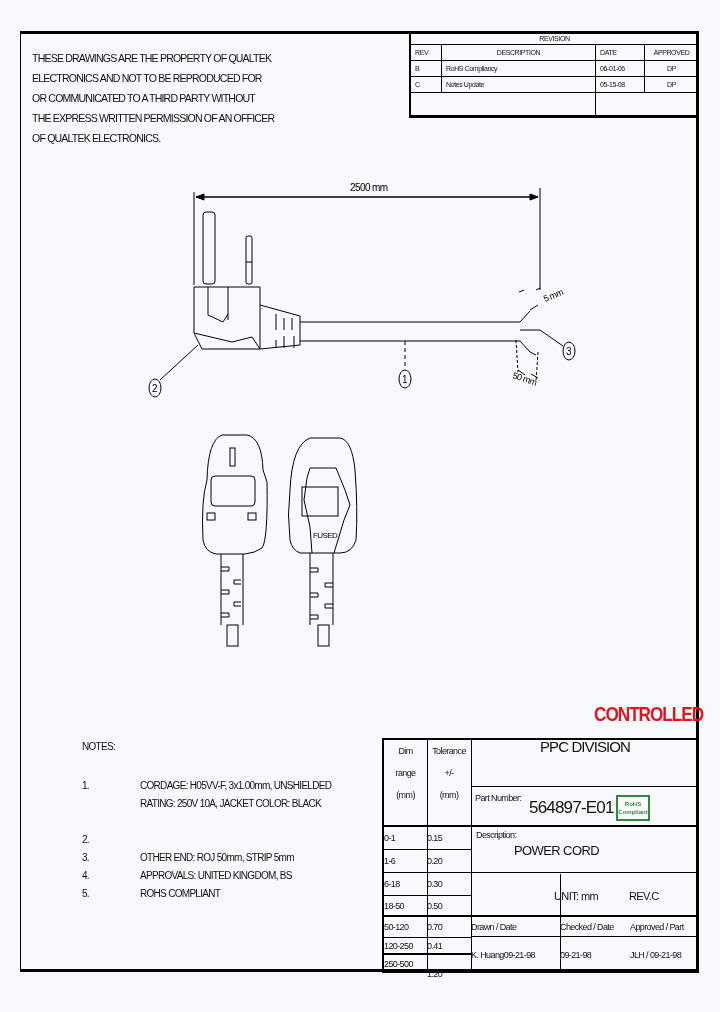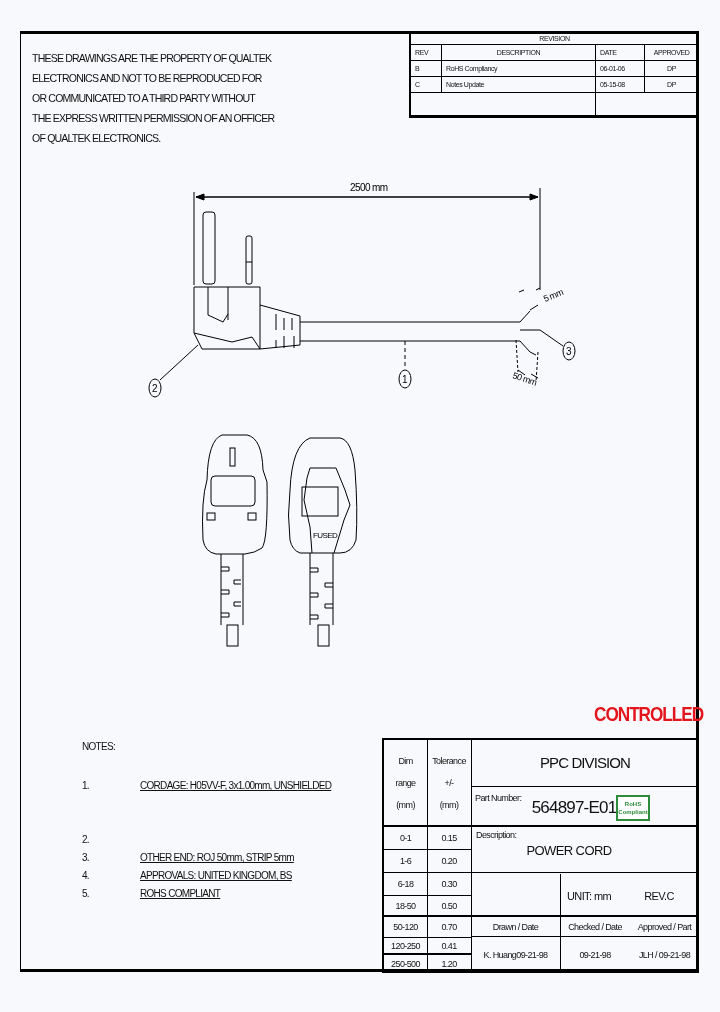--- a/index.html
+++ b/index.html
@@ -17,26 +17,26 @@
   .rev td { border:1px solid #000; height:15px; padding:0 4px; white-space:nowrap; }
   .rev .title td { text-align:center; height:12px; }
   .rev { border-bottom:3px solid #000; border-left:2px solid #000; }
   
   .drawing { left:0; top:0; width:720px; height:1012px; }
   
   .notes { left:82px; top:741px; font-size:10px; letter-spacing:-0.7px; }
   .notes .hdr { margin-bottom:25px; }
   .note-row { display:flex; height:18px; line-height:18px; }
   .note-num { width:58px; }
-  .note-text div { white-space:nowrap;text-decoration:underline; }
+  .note-text div { white-space:nowrap; }
   
   .controlled { left:594px; top:703px; font-size:20px; font-weight:bold; color:#e3141b; letter-spacing:-1.2px; transform:scaleX(0.86); transform-origin:left top; }
   
   .tb { left:382px; top:738px; width:317px; height:235px; border:2px solid #000; border-right:3px solid #000; border-bottom:3px solid #000; box-sizing:border-box; }
-  .cell { position:absolute; box-sizing:border-box; display:flex; align-items:center; justify-content:center; text-align:center; font-size:9px; letter-spacing:-0.6px; }
+  .cell { position:absolute; box-sizing:border-box; display:flex; align-items:center; text-align:center; font-size:9px; letter-spacing:-0.6px; }
   .ln { position:absolute; background:#000; }
   .company { font-size:21px; letter-spacing:-1.4px; line-height:20px; }
   .division { font-size:15px; letter-spacing:-0.9px; line-height:14px; }
   .partnum { font-size:17px; letter-spacing:-0.8px; }
   .rohs { position:absolute; left:232px; top:55px; width:34px; height:26px; border:2px solid #2e8b3a; box-sizing:border-box; font-size:6px; color:#2e8b3a; font-weight:bold; display:flex; flex-direction:column; justify-content:center; align-items:center; line-height:8px; background:#fff; }
 </style>
 </head>
 <body>
 
 <div class="frame"></div>
@@ -142,20 +142,21 @@
   </g>
   <text x="313" y="538" font-size="8" fill="#000" stroke="none" font-family="Liberation Sans, sans-serif" letter-spacing="-0.6">FUSED</text>
 </svg>
 
 <div class="abs notes">
   <div class="hdr">NOTES:</div>
   <div class="note-row" style="height:54px">
     <div class="note-num">1.</div>
     <div class="note-text">
       <div>CORDAGE: H05VV-F, 3x1.00mm, UNSHIELDED</div>
+      <div>RATING: 250V 10A, JACKET COLOR: BLACK</div>
     </div>
   </div>
   <div class="note-row">
     <div class="note-num">2.</div>
   </div>
   <div class="note-row">
     <div class="note-num">3.</div>
     <div class="note-text">
         <div>OTHER END: ROJ 50mm, STRIP 5mm</div>
       </div>
@@ -220,21 +221,21 @@
   <div class="cell" style="left:43px;top:110px;width:44px;height:22px">0.20</div>
   <div class="cell" style="left:0;top:133px;width:43px;height:22px">6-18</div>
   <div class="cell" style="left:43px;top:133px;width:44px;height:22px">0.30</div>
   <div class="cell" style="left:0;top:156px;width:43px;height:19px">18-50</div>
   <div class="cell" style="left:43px;top:156px;width:44px;height:19px">0.50</div>
   <div class="cell" style="left:0;top:177px;width:43px;height:20px">50-120</div>
   <div class="cell" style="left:43px;top:177px;width:44px;height:20px">0.70</div>
   <div class="cell" style="left:0;top:198px;width:43px;height:15px">120-250</div>
   <div class="cell" style="left:43px;top:198px;width:44px;height:15px">0.41</div>
   <div class="cell" style="left:0;top:215px;width:43px;height:17px">250-500</div>
-  <div class="cell" style="left:43px;top:215px;width:44px;height:17px">1.20</div>
+  <div class="cell" style="left:43px;top:225px;width:44px;height:17px">1.20</div>
 
   <div class="cell" style="left:92px;top:89px;width:60px;height:12px;justify-content:flex-start">Description:</div>
   <div class="cell" style="left:130px;top:98px;width:110px;height:24px;font-size:13px">POWER CORD</div>
 
   <div class="cell" style="left:170px;top:146px;width:70px;height:20px;font-size:11px">UNIT: mm</div>
   <div class="cell" style="left:245px;top:146px;width:60px;height:20px;font-size:11px">REV.C</div>
 
   <div class="cell" style="left:87px;top:177px;width:89px;height:19px">Drawn / Date</div>
   <div class="cell" style="left:176px;top:177px;width:70px;height:19px">Checked / Date</div>
   <div class="cell" style="left:246px;top:177px;width:69px;height:19px">Approved / Part</div>

